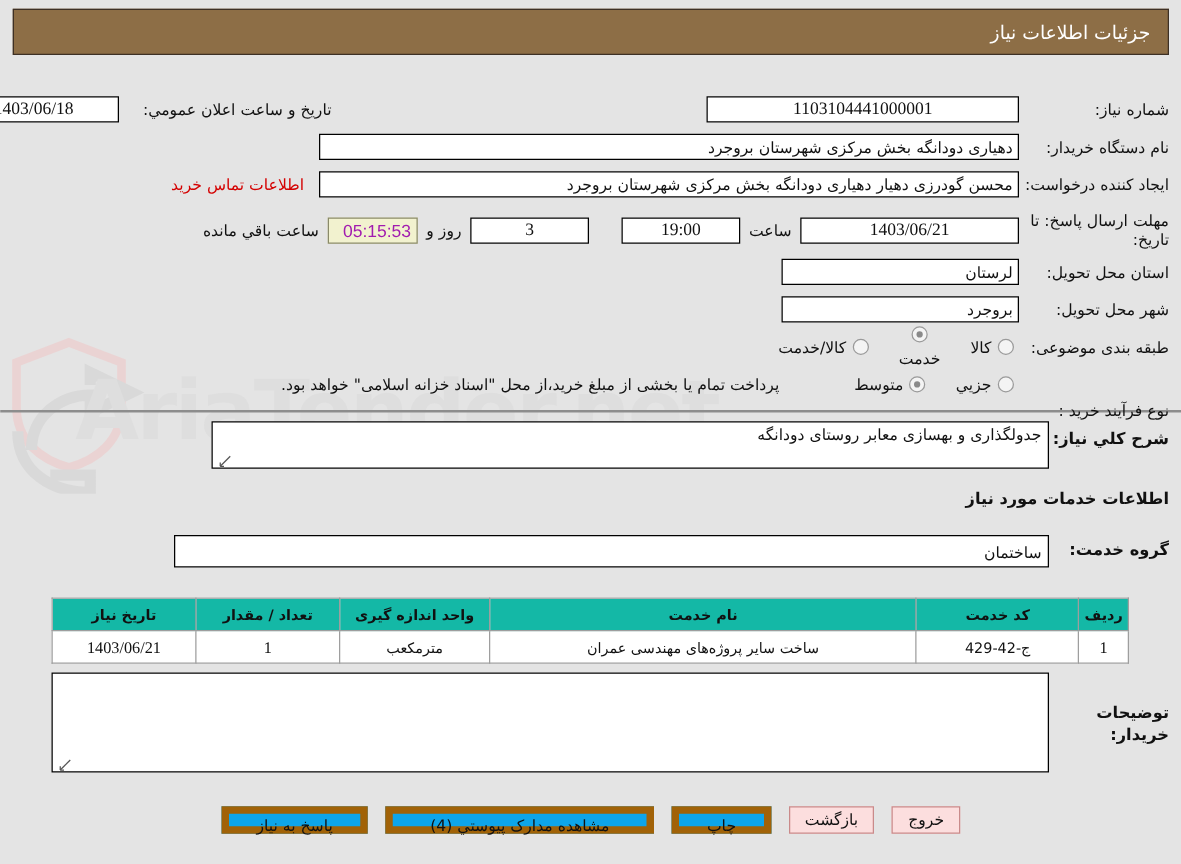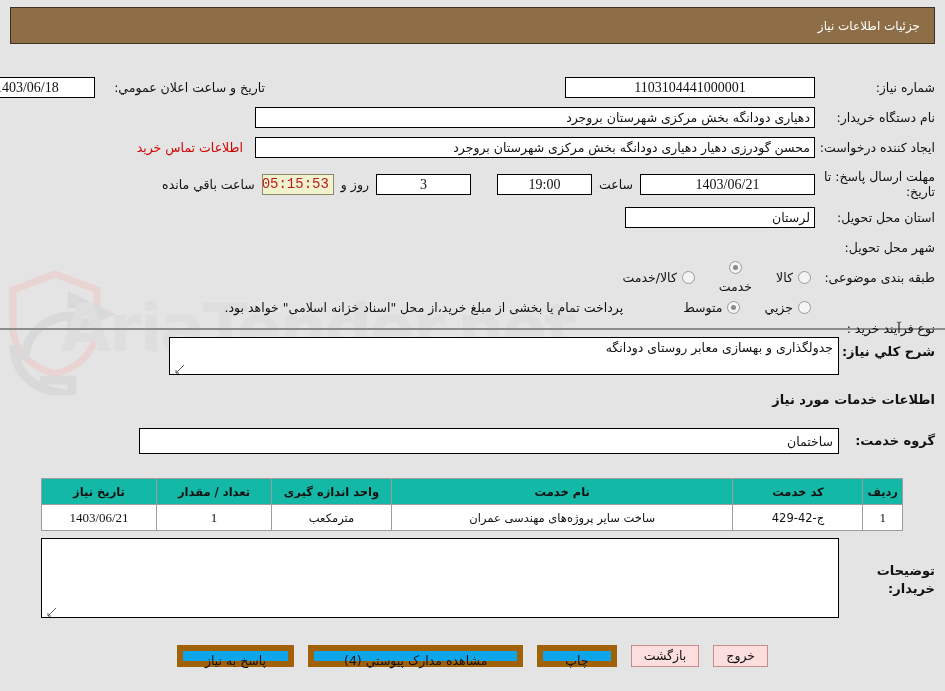--- a/index.html
+++ b/index.html
@@ -21,21 +21,21 @@
     position: absolute;
     left: 10px; top: 7px;
     width: 925px; height: 37px;
     background: #8d6e46;
     border: 1px solid #3d3025;
     color: #ffffff;
     display: flex;
     align-items: center;
     justify-content: flex-start;
     padding: 0 14px;
-    font-size: 12px;
+    font-size: 15px;
   }
 
   
   .watermark {
     position: absolute;
     left: 0; top: 250px;
     width: 939px; height: 170px;
     pointer-events: none;
     z-index: 0;
     opacity: .5;
@@ -101,22 +101,22 @@
     text-align: center;
     white-space: nowrap;
     overflow: hidden;
     font-family: "DejaVu Sans", "Liberation Sans", sans-serif;
   }
   .fld.rtlstart { text-align: right; }
   .fld.num { font-family: "Liberation Serif", "DejaVu Serif", serif; font-size: 14px; }
   .fld.yellow {
     background: #f2f2cf;
     border: 1px solid #8a8a6a;
-    color: #b91c1c;
-    font-family: Liberation Mono, monospace;
+    color: #a21caf;
+    font-family: Liberation Sans, sans-serif;
     font-size: 14px;
     padding-left: 14px;
   }
   .linktext {
     color: #d40000;
     font-size: 12.5px;
     white-space: nowrap;
     text-decoration: none;
     cursor: pointer;
   }
@@ -287,20 +287,21 @@
         <span class="plain" style="margin-right:7px;">ساعت باقي مانده</span>
       </div>
 
       <div class="row" style="right:10px; top:156px;">
         <span class="lbl" style="width:120px;">استان محل تحویل:</span>
         <span class="fld rtlstart" style="width:190px;">لرستان</span>
       </div>
 
       <div class="row" style="right:10px; top:186px;">
         <span class="lbl" style="width:120px;">شهر محل تحویل:</span>
+        <span class="fld rtlstart" style="width:190px;">بروجرد</span>
       </div>
 
       <div class="row" style="right:10px; top:216px;">
         <span class="lbl" style="width:120px;">طبقه بندی موضوعی:</span>
         <span class="radio-group" style="margin-right:4px;">
           <span class="radio"></span>
           <span class="rl">کالا</span>
         </span>
         <span class="radio-group" style="margin-right:24px;flex-direction:column;">
           <span class="radio on"></span>

